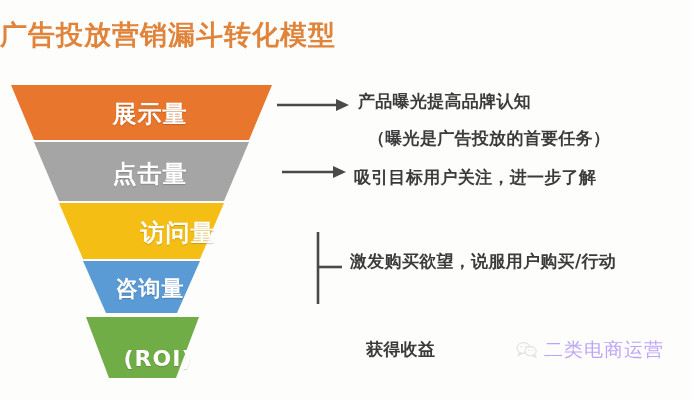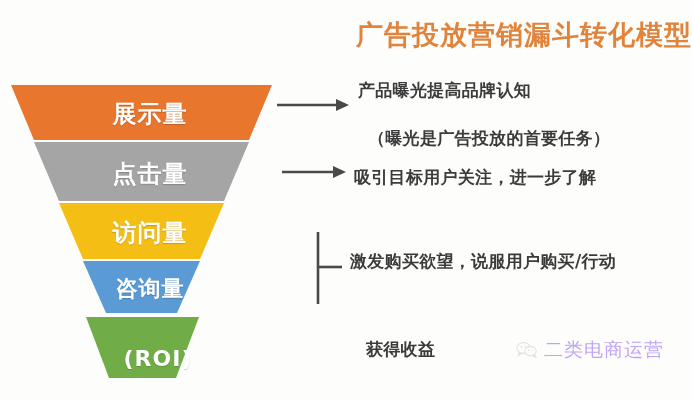--- a/index.html
+++ b/index.html
@@ -16,21 +16,21 @@
     height: 400px;
     background: #fdfdfb;
     overflow: hidden;
   }
   
   #title {
     position: absolute;
     left: 0;
     top: 17px;
     width: 692px;
-    text-align: right;
+    text-align: left;
     font-size: 27px;
     font-weight: bold;
     color: #E0843B;
     letter-spacing: 1px;
     white-space: nowrap;
   }
   
   #funnel-wrap {
     position: absolute;
     left: 0;
@@ -60,21 +60,21 @@
   }
   
   .annot {
     position: absolute;
     color: #3b3b3b;
     font-weight: bold;
     font-size: 17px;
     white-space: nowrap;
     letter-spacing: 0.3px;
   }
-  #annot1 { left: 358px; top: 79px; }
+  #annot1 { left: 358px; top: 90px; }
   #annot1b { left: 368px; top: 127px; }
   #annot2 { left: 354px; top: 166px; }
   #annot3 { left: 350px; top: 250px; }
   #annot4 { left: 366px; top: 338px; }
 
   
   #connectors {
     position: absolute;
     left: 0;
     top: 0;
@@ -107,21 +107,21 @@
     <svg id="funnel-svg" width="300" height="400" viewBox="0 0 300 400">
       <polygon id="seg0" points="11,85 272,85 249,140 34,140" fill="#E8762C"></polygon>
       <polygon id="seg1" points="34,142 249,142 224,201 59,201" fill="#A5A5A5"></polygon>
       <polygon id="seg2" points="59,203 224,203 200,259 83,259" fill="#F5BE14"></polygon>
       <polygon id="seg3" points="83,261 200,261 177,313 106,313" fill="#5B9BD5"></polygon>
       <polygon id="seg4" points="86,317 199,317 176,378 109,378" fill="#70AD47"></polygon>
     </svg>
 
     <div class="funnel-label" style="top:101px;">展示量</div>
     <div class="funnel-label" style="top:161px;">点击量</div>
-    <div class="funnel-label" style="top:220px;">访问量</div>
+    <div class="funnel-label" style="top:220px;padding-left:28px;">访问量</div>
     <div class="funnel-label small" style="top:277px;">咨询量</div>
     <div class="funnel-label small" style="top:347px;padding-left:8px;">(ROI)</div>
   </div>
 
   <svg id="connectors" width="692" height="400" viewBox="0 0 692 400">
 
     <g>
       <line x1="277" y1="105" x2="336" y2="105" stroke="#4a4a4a" stroke-width="2.6"></line>
       <polygon points="336,99 349,105 336,111" fill="#4a4a4a"></polygon>
     </g>

